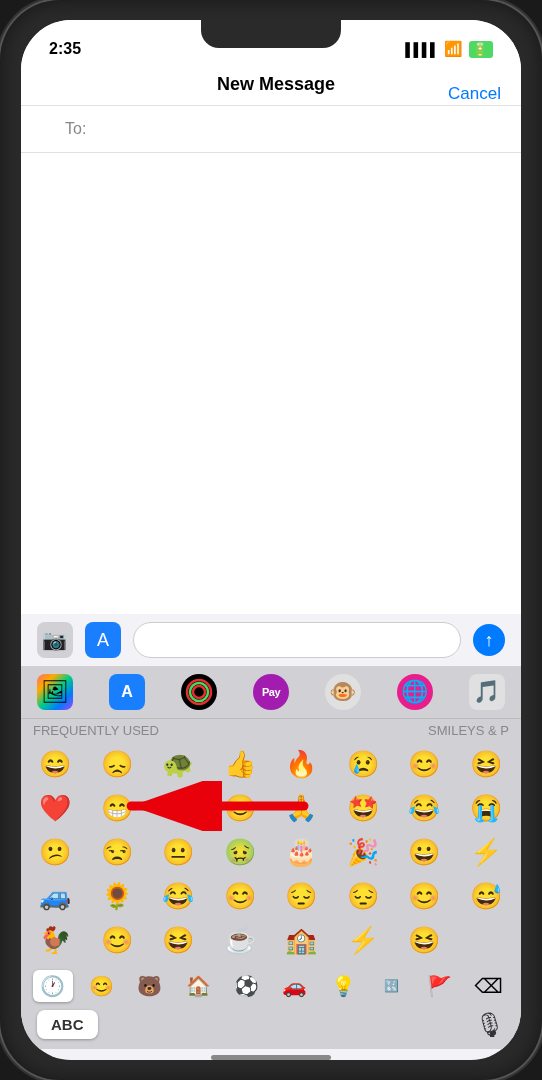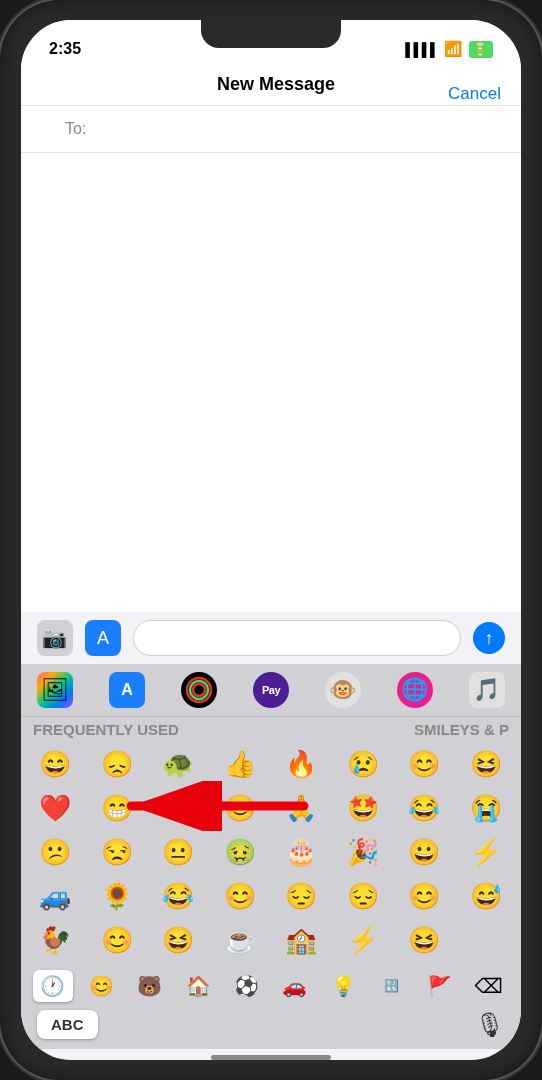--- a/index.html
+++ b/index.html
@@ -169,27 +169,27 @@
       border-radius: 8px;
       display: flex;
       align-items: center;
       justify-content: center;
       font-size: 22px;
       cursor: pointer;
     }
     .app-icon.photos { background: linear-gradient(135deg, #ff6b6b, #ffaa00, #00cc88, #007AFF, #aa44ff); }
     .app-icon.appstore { background: #1a7fff; }
     .app-icon.activity { background: black; border-radius: 50%; }
-    .app-icon.applepay { background: #4c1d95; border-radius: 20px; font-size: 11px; color: white; font-weight: 700; }
+    .app-icon.applepay { background: #a21caf; border-radius: 20px; font-size: 11px; color: white; font-weight: 700; }
     .app-icon.monkey { background: #e0e0e0; border-radius: 50%; }
     .app-icon.globe { background: #e91e8c; border-radius: 50%; }
     .app-icon.music { background: #e0e0e0; border-radius: 8px; }
     .emoji-section-label {
-      font-size: 15px;
-      font-weight: 700;
+      font-size: 13px;
+      font-weight: 400;
       color: #888;
       padding: 4px 8px 2px;
       display: flex;
       justify-content: space-between;
     }
     .emoji-grid {
       background: #d0d0d5;
       padding: 0 4px;
     }
     .emoji-row {

